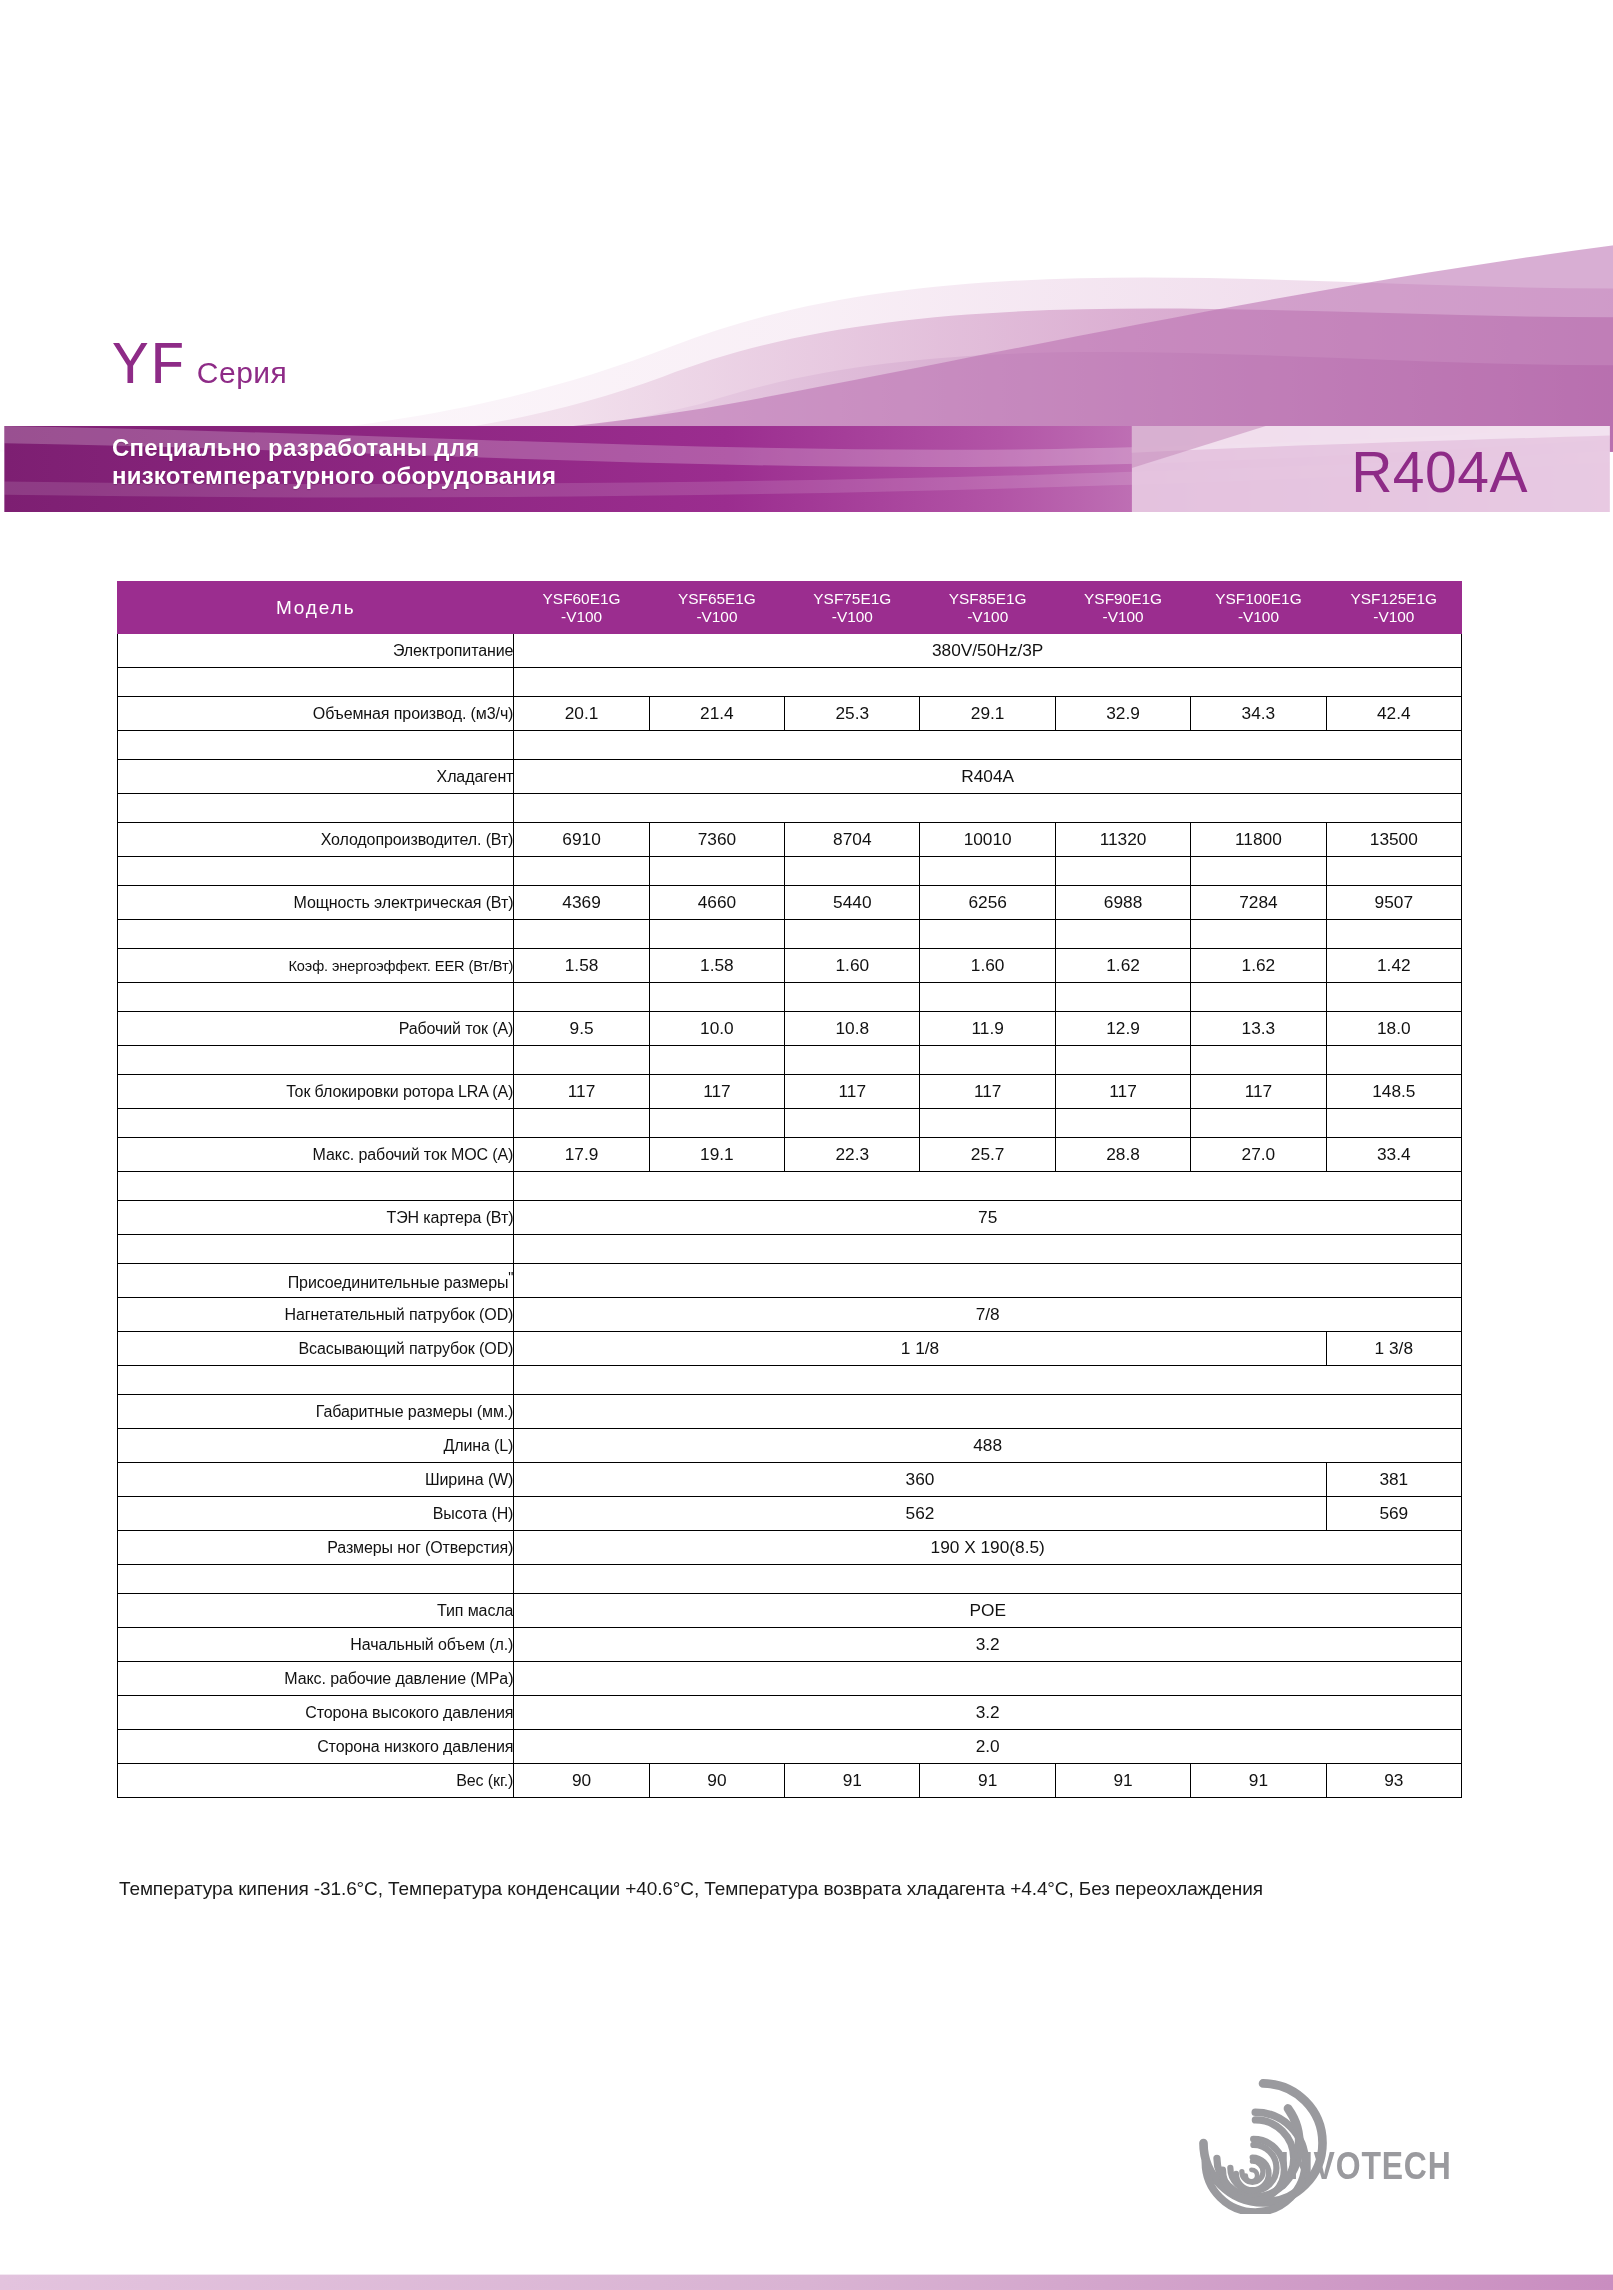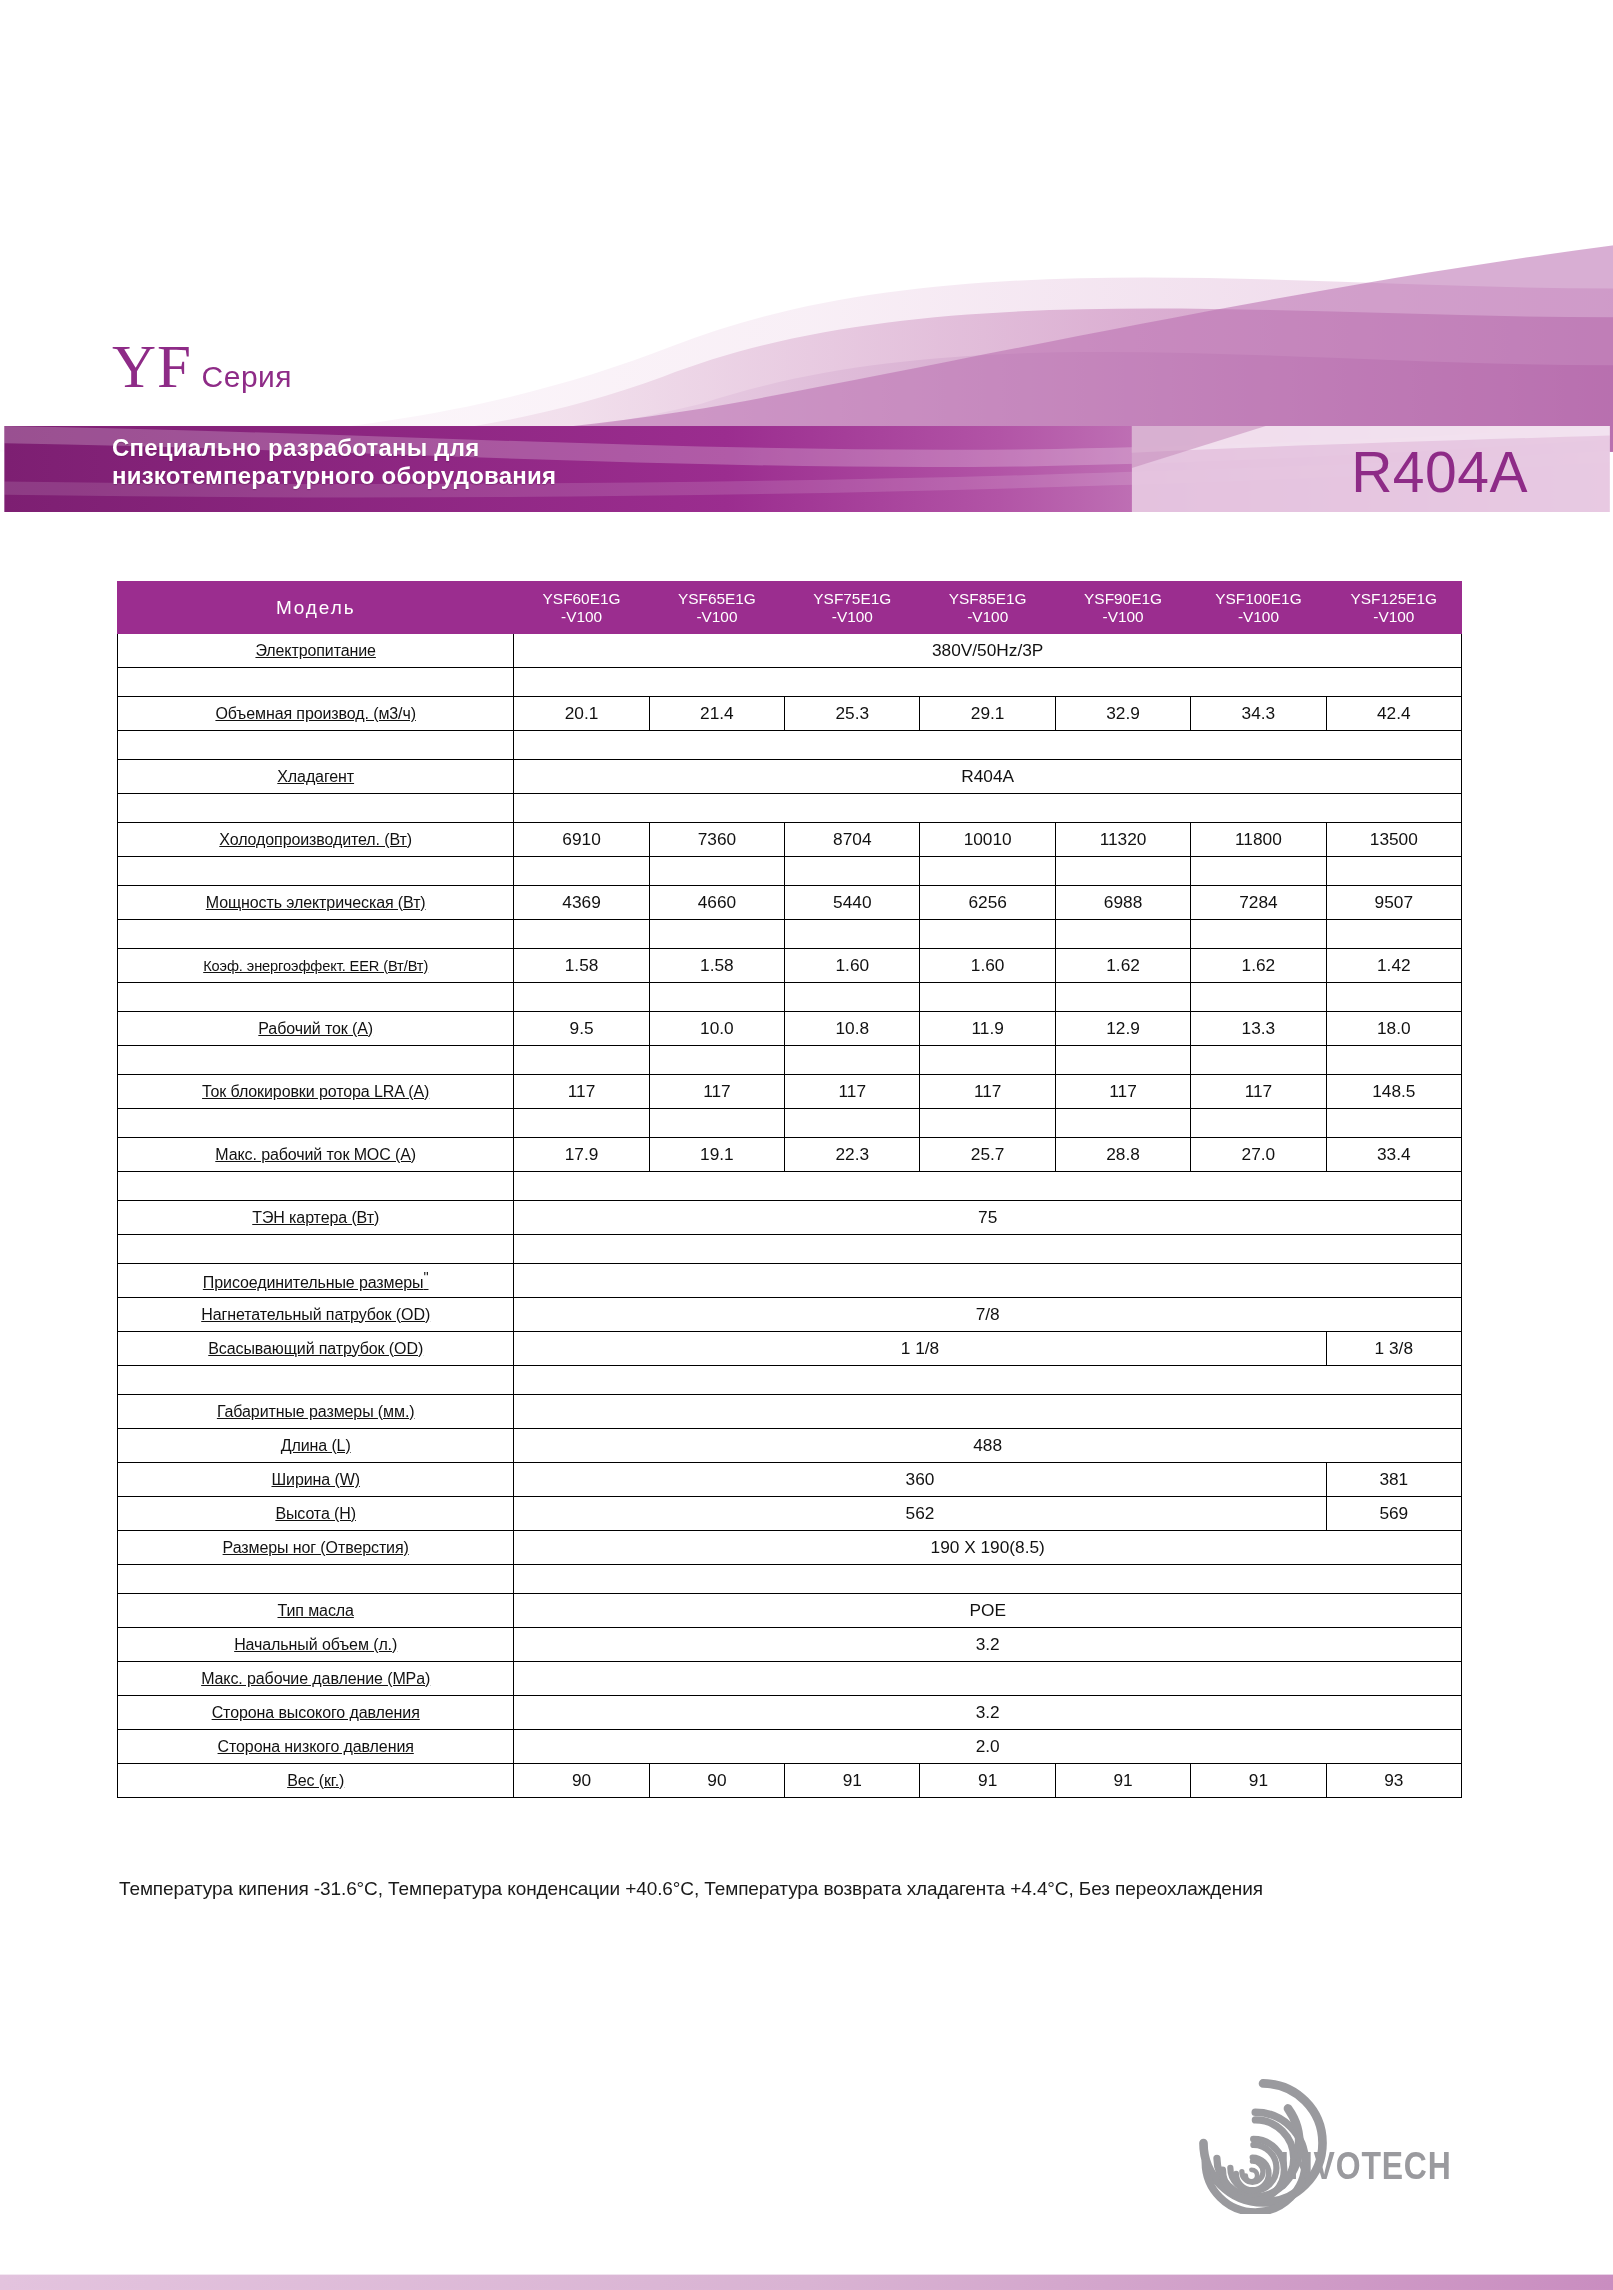--- a/index.html
+++ b/index.html
@@ -16,21 +16,21 @@
   .topdeco svg { display:block; }
 
   
   .banner { position:absolute; left:0; top:426px; width:1614px; height:86px; overflow:hidden; }
   .banner svg { display:block; }
 
   .yf-block { position:absolute; left:112px; top:336px; }
   .yf-main {
     font-size:61px; font-weight:400; color:#8e2b87;
     letter-spacing:1px; line-height:1;
-    font-family:Liberation Serif, serif;
+    font-family:Liberation Mono, monospace;
   }
   .yf-sub {
     font-size:30px; font-weight:400; color:#8e2b87;
     margin-left:9.6px; letter-spacing:0.5px;
   }
   .yf-row { display:flex; align-items:baseline; }
 
   .banner-text {
     position:absolute; left:112px; top:434px;
     color:#ffffff; font-size:24px; font-weight:bold;
@@ -61,22 +61,22 @@
     background:#9b2d8f; color:#fff; text-align:center;
     font-size:15.4px; line-height:1.15; height:52px;
     border:1.3px solid #9b2d8f;
     padding:2.9px 1.9px;
   }
   tr.hdr td.modelcell { font-size:19px; letter-spacing:1.9px; }
   tr.hdr td .m1 { display:block; }
   tr.hdr td .m2 { display:block; }
 
   td.label {
-    text-align:center; padding-left:8.6px; font-size:16px;
-    white-space:nowrap; letter-spacing:-0.1px;text-decoration:underline;
+    text-align:right; padding-left:8.6px; font-size:16px;
+    white-space:nowrap; letter-spacing:-0.1px;
   }
   td.label.small { font-size:14.6px; }
   td.val { text-align:center; font-size:17.3px; }
   tr.spacer td { height:29px; border-left:1.3px solid #000; border-right:1.3px solid #000;
                  border-top:1.3px solid #000; border-bottom:1.3px solid #000; }
   tr.spacer td.blank { border:1.3px solid #000; }
 
   .qt { font-size:14.4px; vertical-align:super; }
 
   

